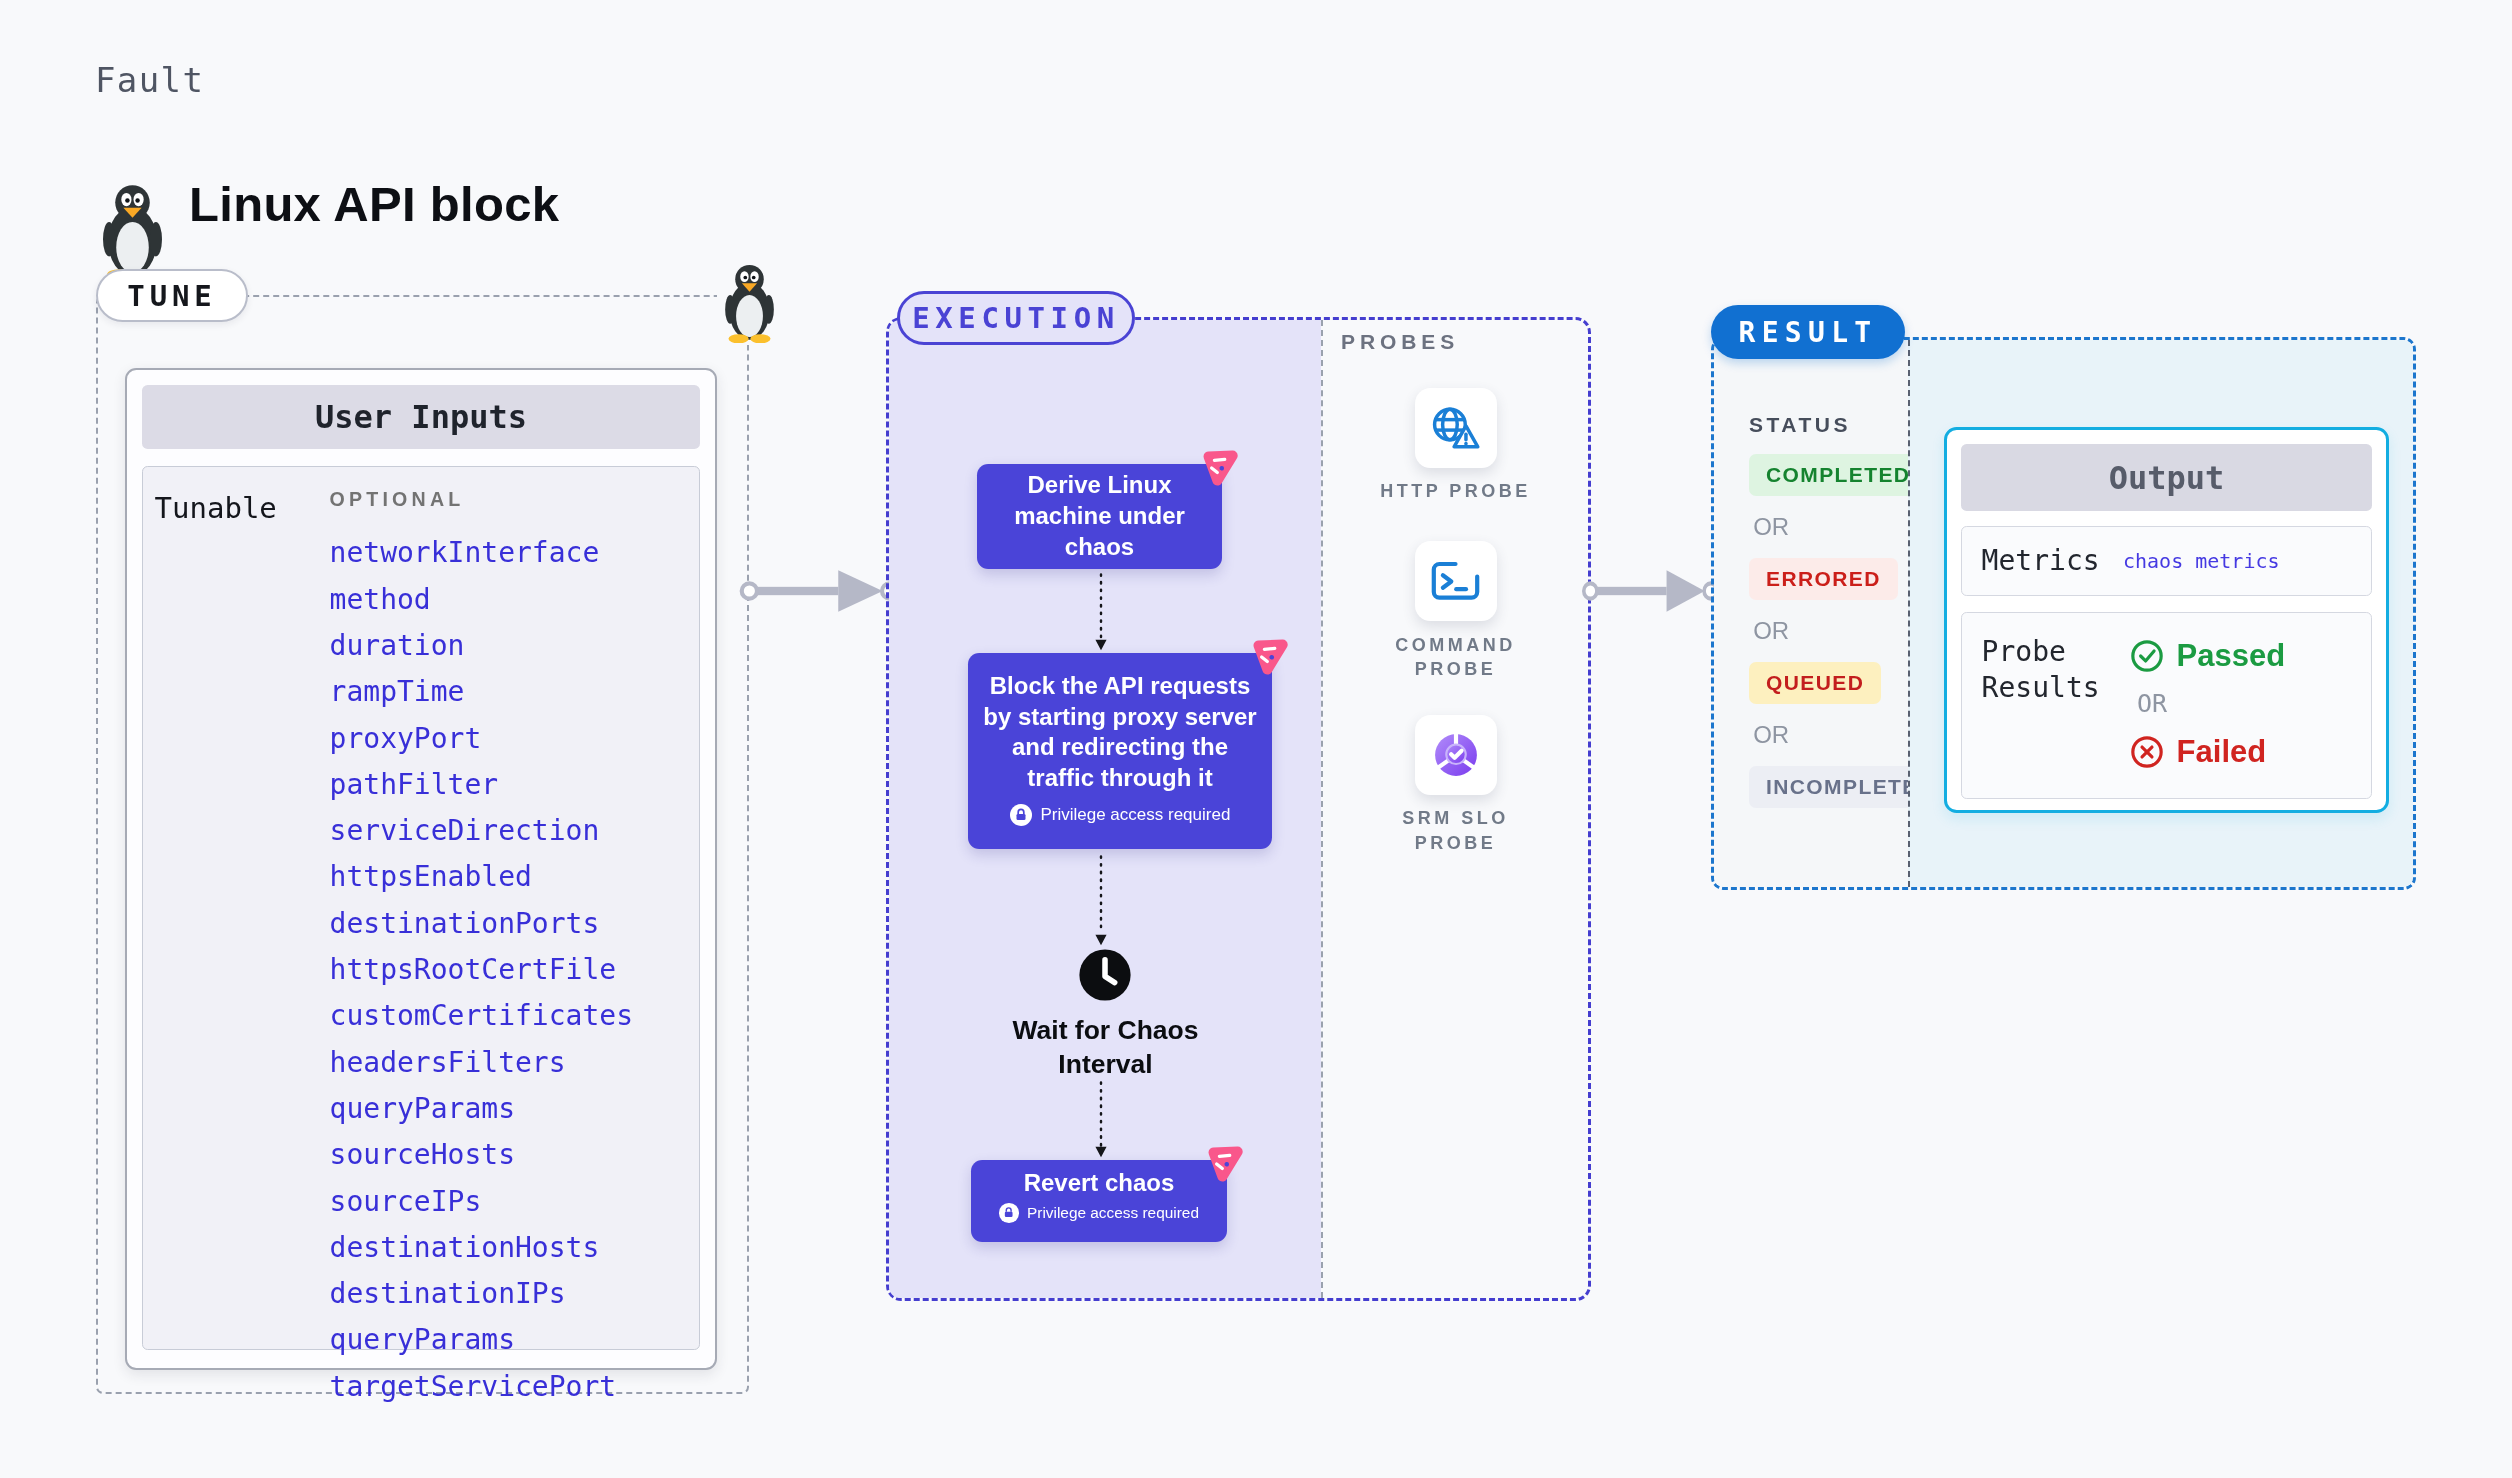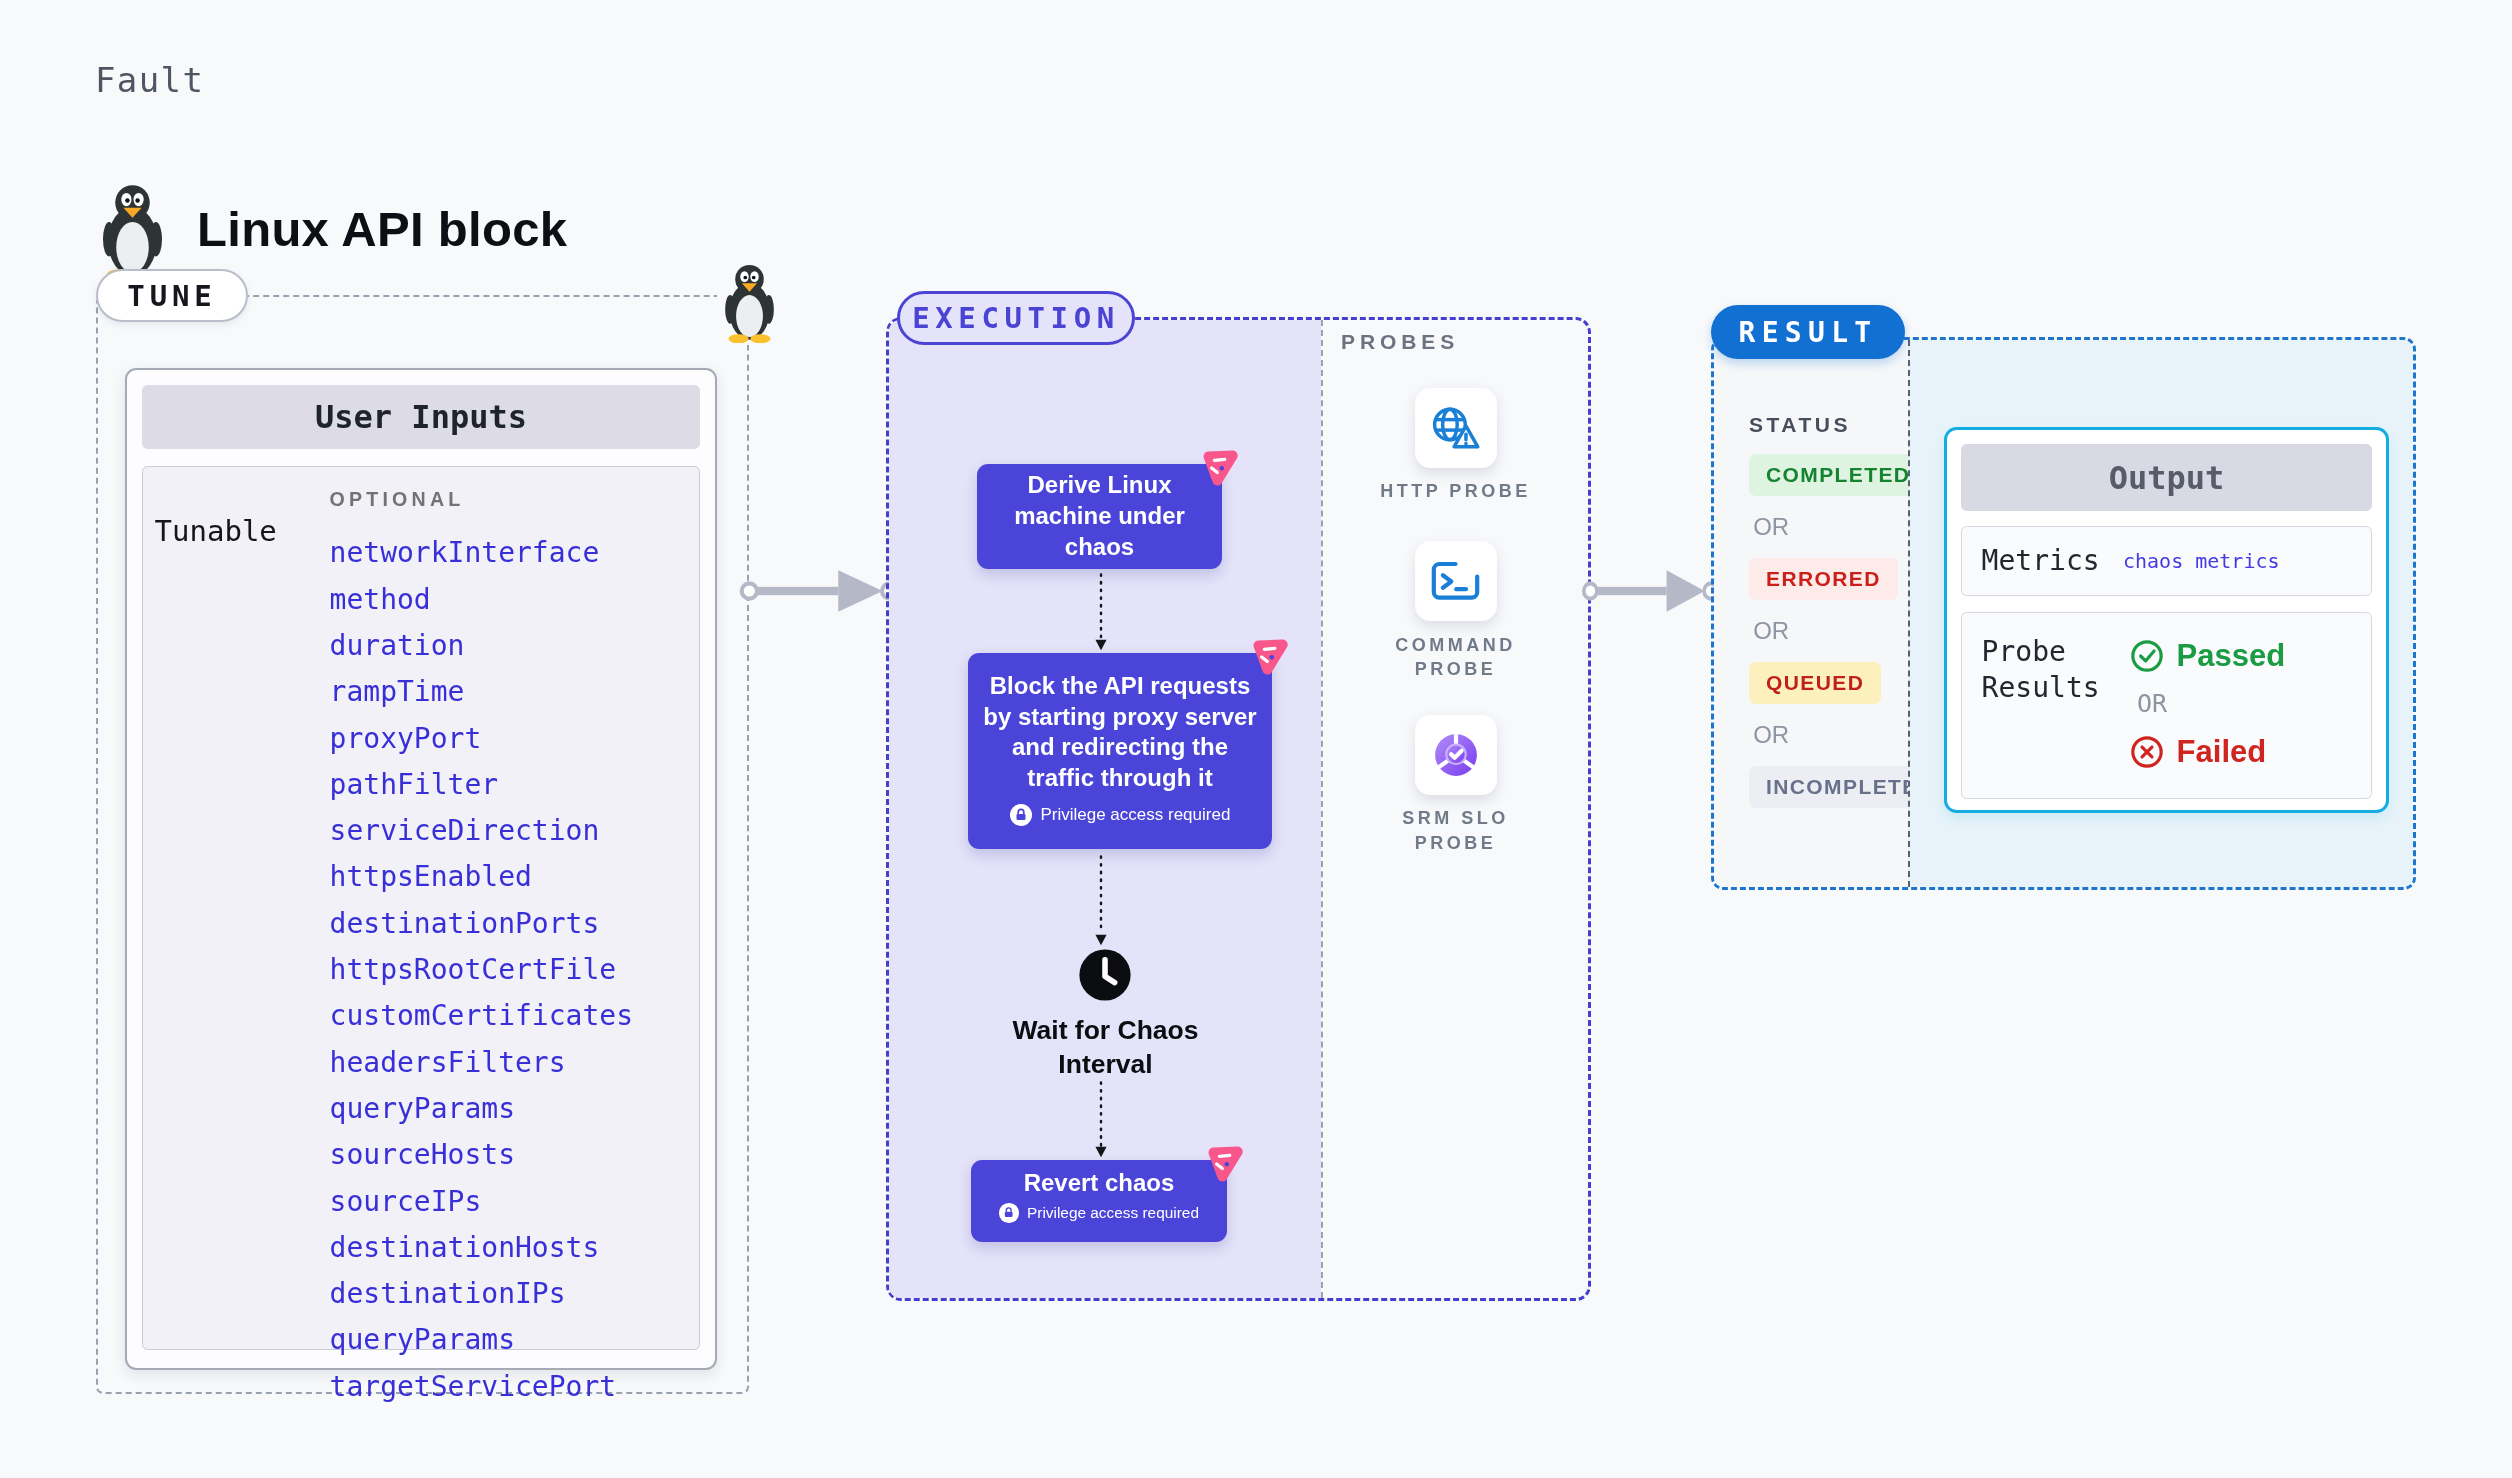--- a/index.html
+++ b/index.html
@@ -4,21 +4,21 @@
 <style>
   * { margin:0; padding:0; box-sizing:border-box; }
   html,body { background:#f8f9fb; }
   #canvas { position:relative; width:2512px; height:1478px; background:#f8f9fb; overflow:hidden;
             font-family:"Liberation Sans","DejaVu Sans",sans-serif; }
   .mono { font-family:"DejaVu Sans Mono","Liberation Mono",monospace; }
 
   
   .fault { position:absolute; left:95px; top:60px; font-family:"DejaVu Sans Mono","Liberation Mono",monospace;
            font-size:34px; color:#4f5563; letter-spacing:1.4px; }
-  .title-row { position:absolute; left:102px; top:176px; display:flex; align-items:center; gap:34px; }
+  .title-row { position:absolute; left:102px; top:176px; display:flex; align-items:flex-start; gap:26px; }
   .tux-lg { width:61px; height:106px; }
   .page-title { font-size:49px; font-weight:bold; color:#0d0f14; letter-spacing:0.3px; }
 
   
   .pill { position:absolute; display:flex; align-items:center; justify-content:center;
           font-family:"DejaVu Sans Mono","Liberation Mono",monospace; font-weight:bold; border-radius:31px; }
   .tune-pill { left:96px; top:269px; width:152px; height:53px; background:#ffffff; border:2.8px solid #b9bdca;
                font-size:29px; color:#15171c; letter-spacing:4.9px; box-shadow:0 2.8px 7px rgba(40,44,63,.08); }
   .exec-pill { left:897px; top:291px; width:238px; height:54px; background:#e4e3f9; border:3.5px solid #4a43d4;
                font-size:29px; color:#4a43d4; letter-spacing:5.6px; }
@@ -31,21 +31,21 @@
   .tux-corner { position:absolute; left:717px; top:257px; width:64px; height:88px;
                 background:#f8f9fb; display:flex; align-items:center; justify-content:center; }
   .tux-sm { width:53px; height:84px; }
 
   .ui-card { position:absolute; left:125px; top:368px; width:592px; height:1002px; background:#fdfdff;
              border:2.1px solid #a6aab5; border-radius:11.2px; box-shadow:0 4.2px 12.6px rgba(40,44,63,.10); padding:15.4px; }
   .ui-header { height:64px; background:#dcdbe6; border-radius:5.6px; display:flex; align-items:center; justify-content:center;
                font-size:32px; font-weight:bold; color:#1f232c; }
   .ui-body { margin-top:17px; height:884px; background:#f1f1f7; border:1.4px solid #c8ccd7; border-radius:5.6px;
              display:flex; padding:21px 7px 14px 11.2px; }
-  .ui-rowlabel { width:175px; font-size:29px; color:#14161c; padding-top:2.8px;margin-top:23px; }
+  .ui-rowlabel { width:175px; font-size:29px; color:#14161c; padding-top:2.8px; }
   .ui-col { flex:1; }
   .ui-optional { font-size:19.6px; font-weight:bold; letter-spacing:4.2px; color:#737373; margin-bottom:25px; }
   .params { display:flex; flex-direction:column; gap:13.3px; }
   .param { font-family:"DejaVu Sans Mono","Liberation Mono",monospace; font-size:28px; color:#382fd8; }
 
   
   .flow-arrow { position:absolute; }
 
   
   .exec-box { position:absolute; left:886px; top:317px; width:705px; height:984px;

